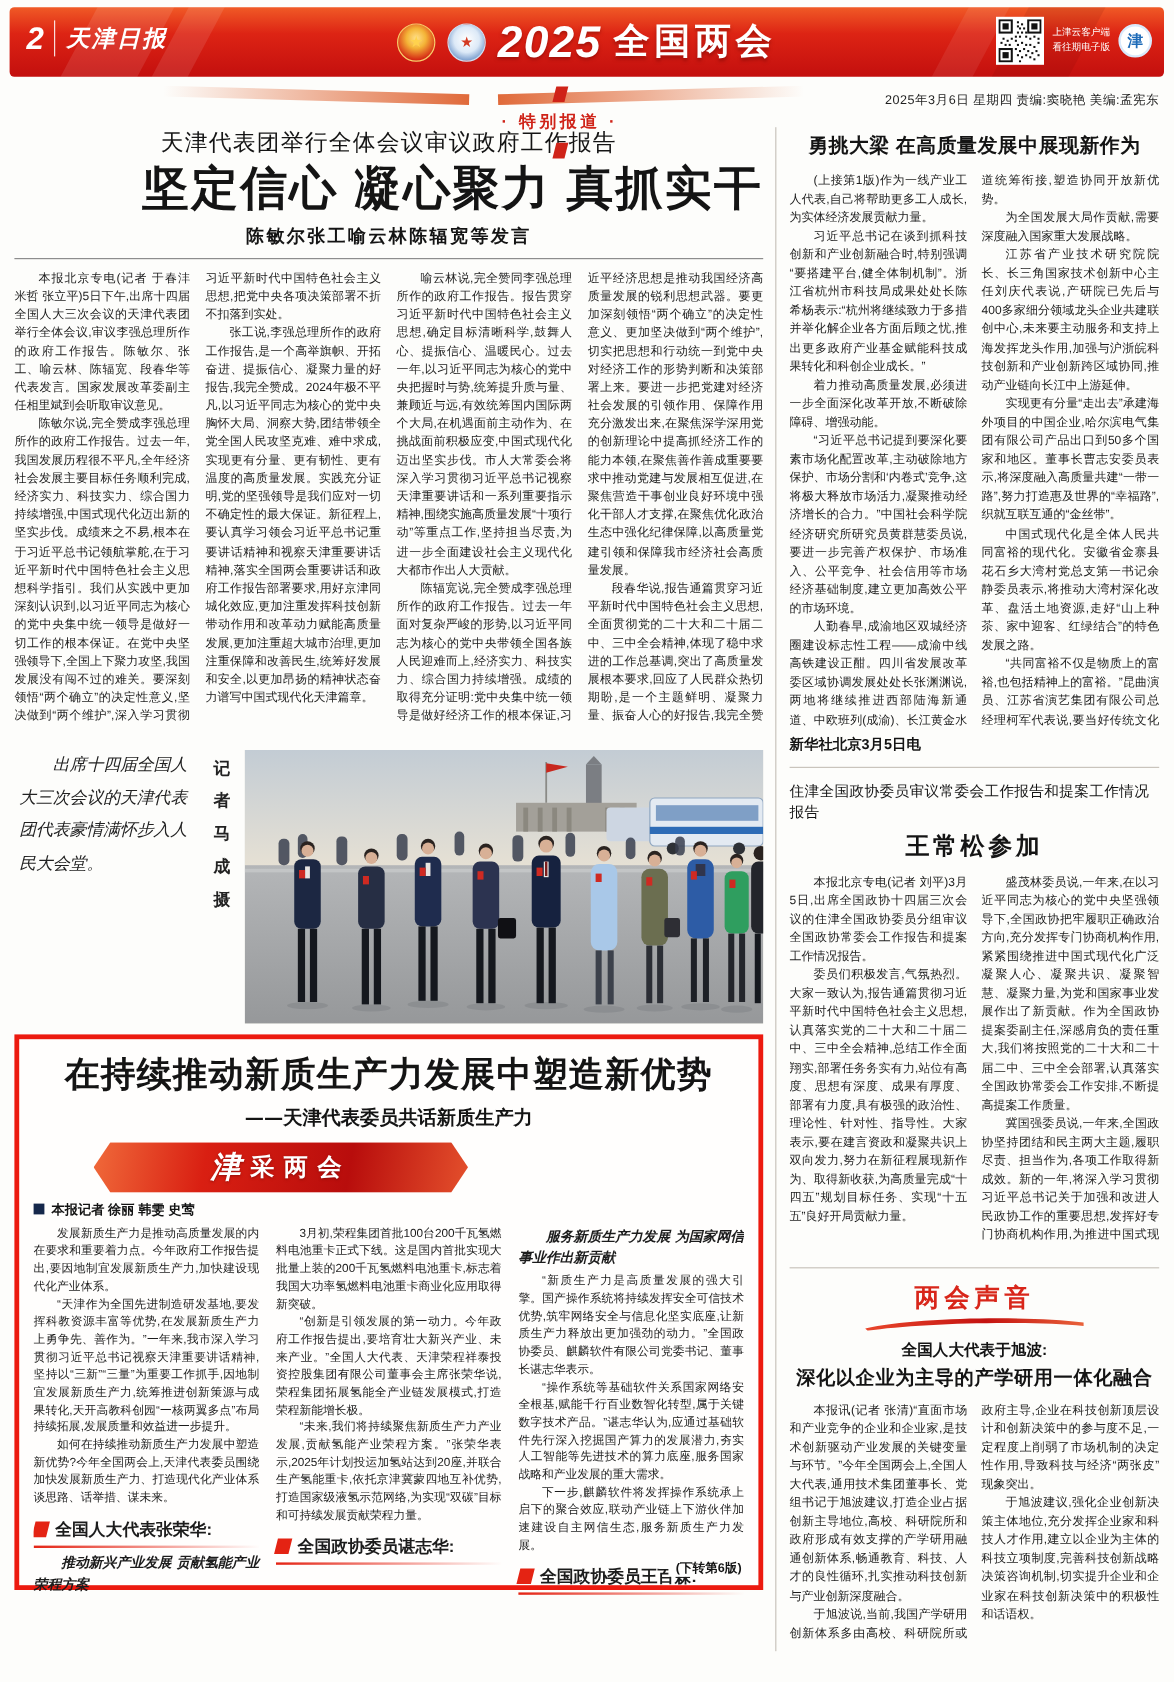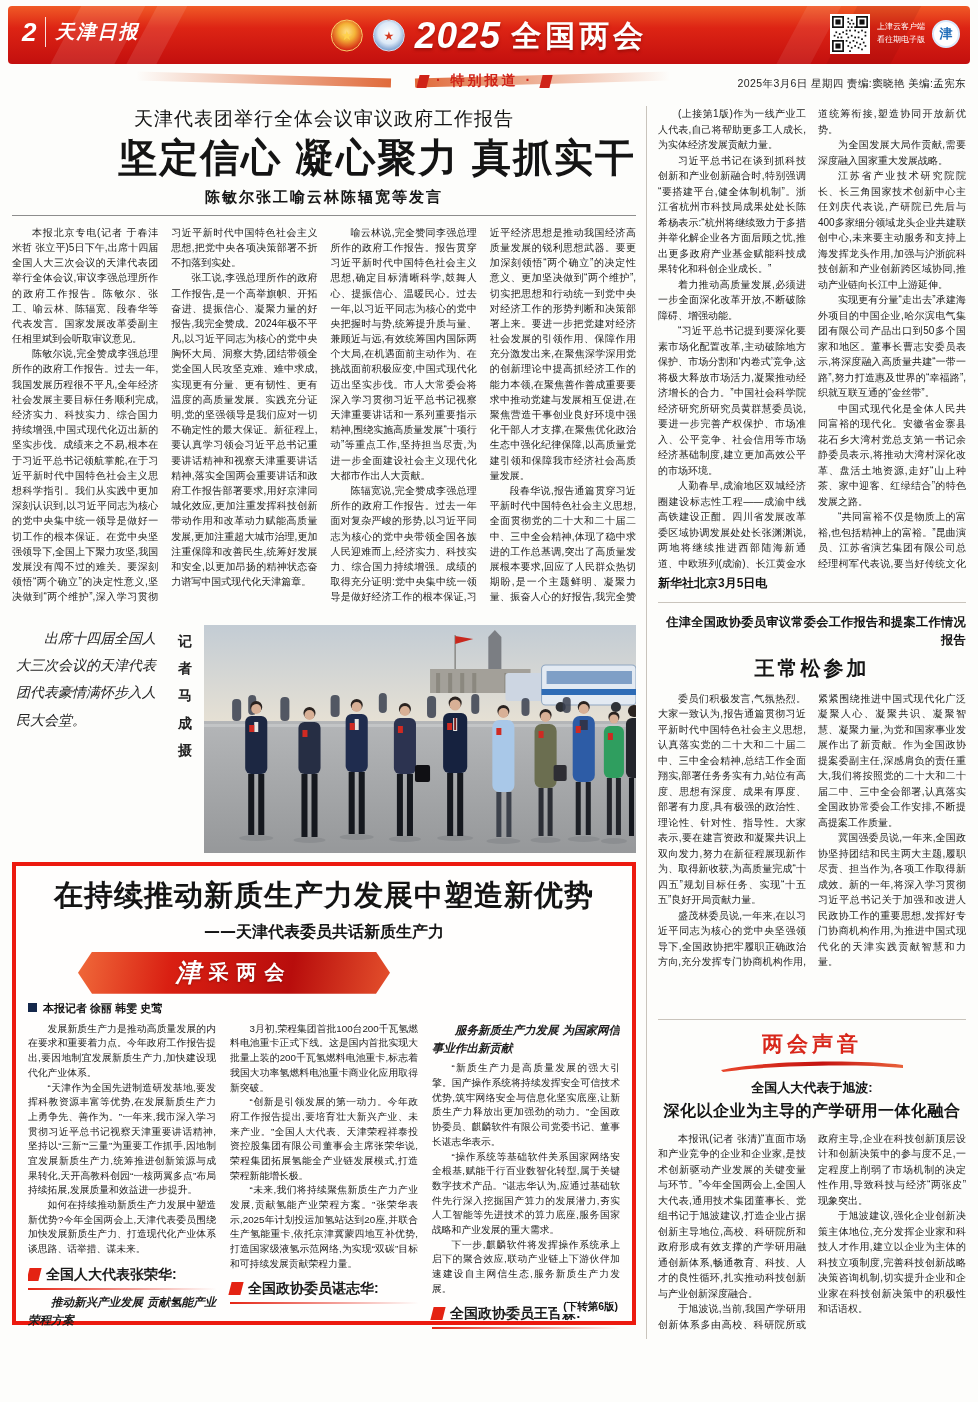--- a/index.html
+++ b/index.html
@@ -24,21 +24,21 @@
   .banner-right{position:absolute;right:10px;top:8px;display:flex;align-items:center;gap:7px;}
   .qr{width:40px;height:40px;background:#fff;padding:2px;box-sizing:border-box;flex:none;}
   .qr-cap{color:#fff;font-size:8px;line-height:1.6;}
   .jin-badge{width:24px;height:24px;border-radius:50%;background:#fff;color:#1e6bb8;font-weight:800;display:flex;align-items:center;justify-content:center;font-size:13px;border:2px solid #d9e9fb;flex:none;}
 
   
   .subrow{position:relative;height:38px;margin:0 8px;}
   .tail{position:absolute;top:11px;height:9px;width:255px;}
   .tail.l{left:128px;background:linear-gradient(90deg,rgba(240,150,110,0),#e06a3a);transform:rotate(1.6deg);}
   .tail.r{right:300px;background:linear-gradient(270deg,rgba(240,150,110,0),#e06a3a);transform:rotate(-1.6deg);}
-  .special{position:absolute;left:410px;top:8px;display:flex;align-items:center;gap:8px;color:#cf2318;font-weight:800;font-size:14px;letter-spacing:3px;}
+  .special{position:absolute;left:410px;top:8px;display:flex;align-items:center;gap:8px;color:#cf2318;font-weight:800;font-size:14px;letter-spacing:3px;flex-direction:column;}
   .nub{width:10px;height:13px;background:#cf2318;transform:skewX(-14deg);}
   .dateline{position:absolute;right:4px;top:13px;font-size:10.5px;color:#1f1f1f;letter-spacing:.4px;}
 
   
   .content{display:flex;margin:4px 12px 0;}
   .left-col{width:624px;flex:none;}
   .right-col{flex:1;border-left:1px solid #c9c4bc;margin-left:10px;padding-left:11px;min-width:0;}
 
   .main-head{text-align:center;border-bottom:1px solid #8d8d8d;padding-bottom:8px;}
   .kicker{font-size:19px;font-weight:400;letter-spacing:1px;}
@@ -72,21 +72,21 @@
   .flag{width:12px;height:13px;background:#e42313;transform:skewX(-14deg);flex:none;}
   .sec-sub{font-family:"DejaVu Serif",serif;font-weight:700;font-style:italic;font-size:11.5px;margin:0 0 4px;text-indent:2em;line-height:1.55;}
   .turn-note{position:absolute;right:14px;bottom:7px;font-size:10.5px;font-weight:700;background:#fffefd;padding-left:6px;}
 
   
   .ra-head{font-size:16.5px;font-weight:900;text-align:center;letter-spacing:.5px;margin:5px 0 10px;}
   .two-cols{column-count:2;column-gap:12px;font-size:10px;line-height:1.55;text-align:justify;overflow:hidden;color:#1c1c1c;}
   .ra-body{height:466px;}
   .ra-credit{text-align:left;font-weight:800;font-size:12px;margin-top:3px;}
   .div-h{border-top:1px solid #c9c4bc;margin:10px 0;}
-  .rb-head{font-size:12.2px;font-weight:700;text-align:right;line-height:1.5;letter-spacing:.3px;}
+  .rb-head{font-size:12.2px;font-weight:400;text-align:left;line-height:1.5;letter-spacing:.3px;}
   .rb-sub{font-size:20px;font-weight:900;text-align:center;margin:5px 0 9px;letter-spacing:3px;}
   .rb-body{height:318px;}
   .voice-wrap{text-align:center;margin-top:4px;}
   .voice-txt{font-size:21px;font-weight:900;color:#d8261a;letter-spacing:4px;display:block;}
   .voice-wrap svg{display:block;margin:1px auto 0;}
   .vc-kicker{text-align:center;font-weight:800;font-size:13px;margin-top:7px;}
   .vc-head{text-align:center;font-size:16px;font-weight:900;letter-spacing:.5px;margin:4px 0 9px;}
   .vc-body{height:208px;}
 </style>
 </head>
@@ -423,39 +423,41 @@
 
         </div>
       </div>
 
       <div class="turn-note">(下转第6版)</div>
     </div>
   </div>
 
   <div class="right-col">
 
+    <div class="ra-head">勇挑大梁 在高质量发展中展现新作为</div>
     <div class="two-cols ra-body">
         <p>(上接第1版)作为一线产业工人代表,自己将帮助更多工人成长,为实体经济发展贡献力量。</p>
         <p>习近平总书记在谈到抓科技创新和产业创新融合时,特别强调“要搭建平台,健全体制机制”。浙江省杭州市科技局成果处处长陈希杨表示:“杭州将继续致力于多措并举化解企业各方面后顾之忧,推出更多政府产业基金赋能科技成果转化和科创企业成长。”</p>
         <p>着力推动高质量发展,必须进一步全面深化改革开放,不断破除障碍、增强动能。</p>
         <p>“习近平总书记提到要深化要素市场化配置改革,主动破除地方保护、市场分割和‘内卷式’竞争,这将极大释放市场活力,凝聚推动经济增长的合力。”中国社会科学院经济研究所研究员黄群慧委员说,要进一步完善产权保护、市场准入、公平竞争、社会信用等市场经济基础制度,建立更加高效公平的市场环境。</p>
         <p>人勤春早,成渝地区双城经济圈建设标志性工程——成渝中线高铁建设正酣。四川省发展改革委区域协调发展处处长张渊渊说,两地将继续推进西部陆海新通道、中欧班列(成渝)、长江黄金水道统筹衔接,塑造协同开放新优势。</p>
         <p>为全国发展大局作贡献,需要深度融入国家重大发展战略。</p>
         <p>江苏省产业技术研究院院长、长三角国家技术创新中心主任刘庆代表说,产研院已先后与400多家细分领域龙头企业共建联创中心,未来要主动服务和支持上海发挥龙头作用,加强与沪浙皖科技创新和产业创新跨区域协同,推动产业链向长江中上游延伸。</p>
         <p>实现更有分量“走出去”承建海外项目的中国企业,哈尔滨电气集团有限公司产品出口到50多个国家和地区。董事长曹志安委员表示,将深度融入高质量共建“一带一路”,努力打造惠及世界的“幸福路”,织就互联互通的“金丝带”。</p>
         <p>中国式现代化是全体人民共同富裕的现代化。安徽省金寨县花石乡大湾村党总支第一书记余静委员表示,将推动大湾村深化改革、盘活土地资源,走好“山上种茶、家中迎客、红绿结合”的特色发展之路。</p>
         <p>“共同富裕不仅是物质上的富裕,也包括精神上的富裕。”昆曲演员、江苏省演艺集团有限公司总经理柯军代表说,要当好传统文化的守护者、传承者和创新者,推出更多顺应时代需求的精品力作。</p>
       </div>
     <div class="ra-credit">新华社北京3月5日电</div>
 
     <div class="div-h"></div>
 
     <div class="rb-head">住津全国政协委员审议常委会工作报告和提案工作情况报告</div>
     <div class="rb-sub">王常松参加</div>
     <div class="two-cols rb-body">
+        <p>本报北京专电(记者 刘平)3月5日,出席全国政协十四届三次会议的住津全国政协委员分组审议全国政协常委会工作报告和提案工作情况报告。</p>
         <p>委员们积极发言,气氛热烈。大家一致认为,报告通篇贯彻习近平新时代中国特色社会主义思想,认真落实党的二十大和二十届二中、三中全会精神,总结工作全面翔实,部署任务务实有力,站位有高度、思想有深度、成果有厚度、部署有力度,具有极强的政治性、理论性、针对性、指导性。大家表示,要在建言资政和凝聚共识上双向发力,努力在新征程展现新作为、取得新收获,为高质量完成“十四五”规划目标任务、实现“十五五”良好开局贡献力量。</p>
         <p>盛茂林委员说,一年来,在以习近平同志为核心的党中央坚强领导下,全国政协把牢履职正确政治方向,充分发挥专门协商机构作用,紧紧围绕推进中国式现代化广泛凝聚人心、凝聚共识、凝聚智慧、凝聚力量,为党和国家事业发展作出了新贡献。作为全国政协提案委副主任,深感肩负的责任重大,我们将按照党的二十大和二十届二中、三中全会部署,认真落实全国政协常委会工作安排,不断提高提案工作质量。</p>
         <p>冀国强委员说,一年来,全国政协坚持团结和民主两大主题,履职尽责、担当作为,各项工作取得新成效。新的一年,将深入学习贯彻习近平总书记关于加强和改进人民政协工作的重要思想,发挥好专门协商机构作用,为推进中国式现代化的天津实践贡献智慧和力量。</p>
       </div>
 
     <div class="div-h"></div>
 
     <div class="voice-wrap">
       <span class="voice-txt">两会声音</span>
       <svg width="190" height="13" viewBox="0 0 190 13">

